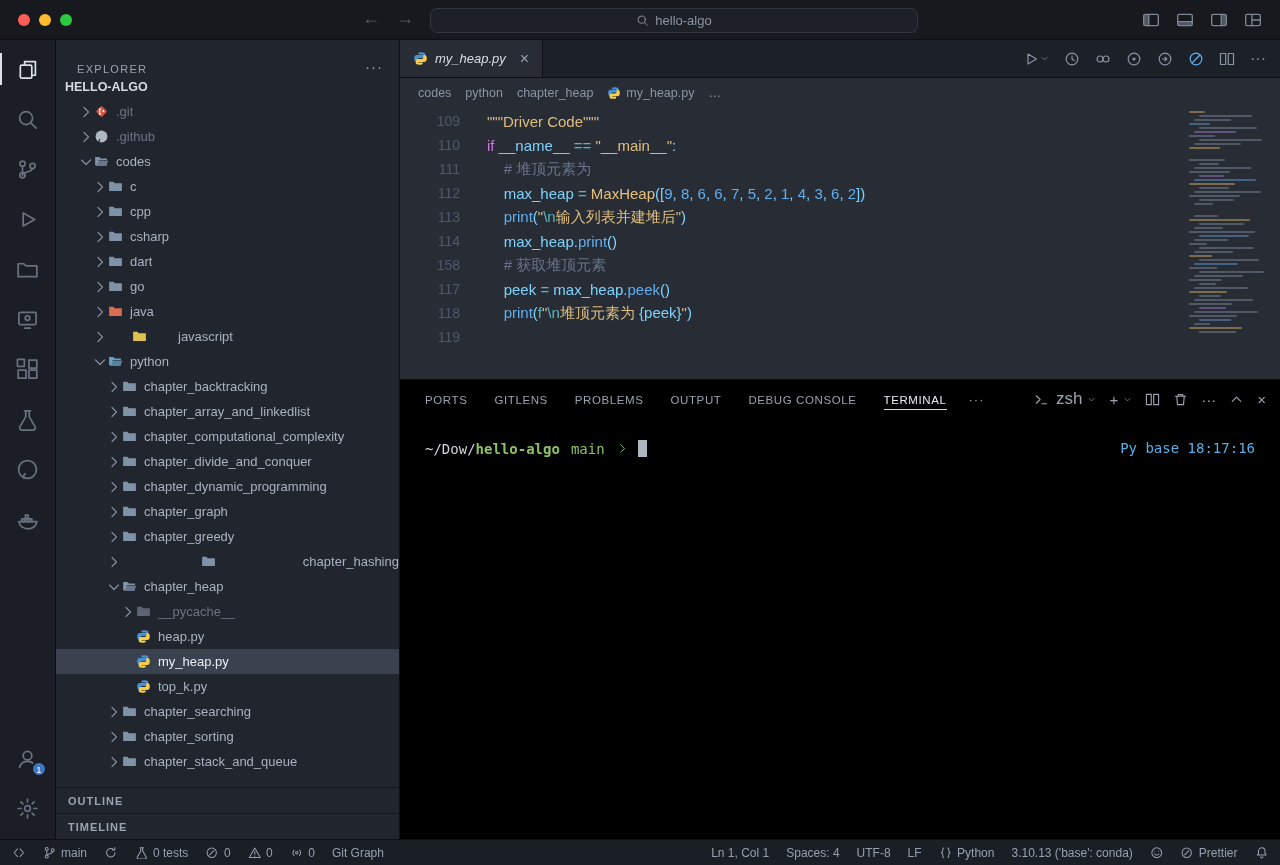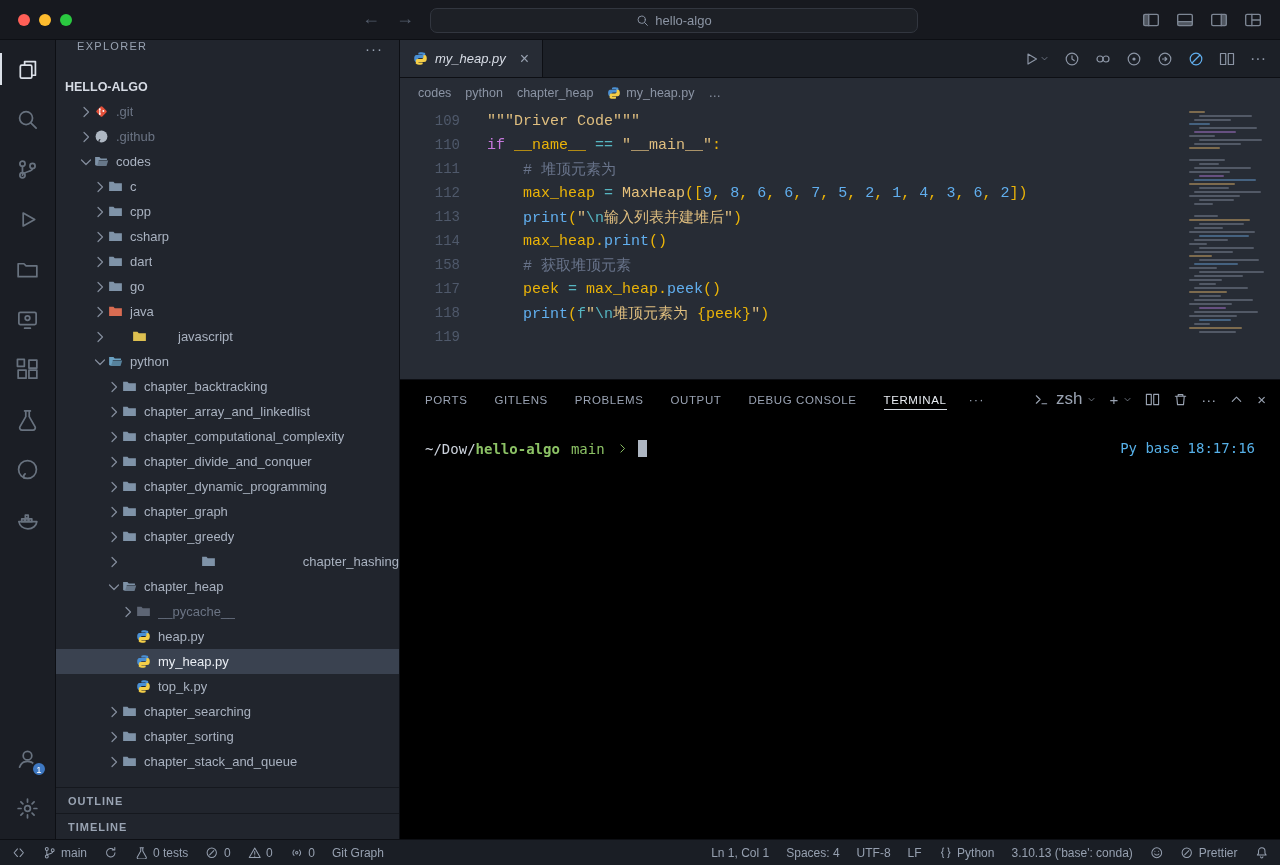--- a/index.html
+++ b/index.html
@@ -32,21 +32,21 @@
       font-size:23px;color:#68727f;cursor:pointer}
   .ab-item.active{color:#dbe0e8}
   .ab-item.active::before{content:"";position:absolute;left:0;top:9px;bottom:9px;width:2px;background:#dbe0e8}
   .ab-badge{position:absolute;right:8px;bottom:6px;min-width:16px;height:16px;border-radius:9px;
       background:#3e78c2;color:#fff;font-size:9.5px;display:flex;align-items:center;justify-content:center;
       border:2px solid #1b1e25}
 
   
   .sidebar{width:344px;flex:none;background:#21252d;display:flex;flex-direction:column;
       border-right:1px solid #0d0f14;min-height:0}
-  .sb-header{height:35px;flex:none;display:flex;align-items:flex-start;padding:0 16px 0 21px;
+  .sb-header{height:35px;flex:none;display:flex;align-items:flex-end;padding:0 16px 0 21px;
       font-size:11px;letter-spacing:1.3px;color:#99a3b2}
   .sb-more{margin-left:auto;font-size:15px;letter-spacing:1px;cursor:pointer}
   .root-row{height:24px;flex:none;display:flex;align-items:center;gap:3px;padding-left:6px;
       font-weight:bold;font-size:12.5px;color:#d6dbe4;cursor:pointer}
   .chev{color:#848d9c;font-size:13px;display:inline-flex}
   .tree{flex:1;min-height:0;overflow:hidden}
   .tree-row{height:25px;display:flex;align-items:center;font-size:13px;color:#a9b2c0;cursor:pointer;white-space:nowrap}
   .tree-row .chev{width:16px;flex:none}
   .tree-row .fico{font-size:15px;color:#7f93a8;margin-right:7px;flex:none}
   .tree-label{overflow:hidden;text-overflow:ellipsis}
@@ -69,26 +69,26 @@
       color:#8b94a4;font-size:16px}
   .tb-item{display:flex;align-items:center;cursor:pointer}
   .tb-item .tiny{font-size:9px;margin-left:1px}
   .tb-item.blue{color:#61afef}
   .breadcrumbs{height:29px;flex:none;display:flex;align-items:center;gap:7px;padding-left:18px;
       font-size:12.5px;color:#8b94a4}
   .bc-sep{font-size:11px;color:#646d7c;display:inline-flex}
   .bc-item{display:inline-flex;align-items:center;gap:5px;cursor:pointer}
   .bc-item .ic{font-size:14px}
   .code-area{height:272px;flex:none;position:relative;
-      font-family:Liberation Mono, monospace;font-size:15px}
+      font-family:Liberation Sans, sans-serif;font-size:15px}
   .code-lines{padding-top:2px}
   .line{height:24px;display:flex;align-items:center}
   .ln{width:60px;text-align:right;color:#4f596b;flex:none;font-size:14px}
   .lc{margin-left:27px;white-space:pre}
-  .tk-pl{color:#eab308}.tk-kw{color:#c678dd}.tk-op{color:#56b6c2}.tk-str{color:#dfbe7f}
+  .tk-pl{color:#7dd3fc}.tk-kw{color:#c678dd}.tk-op{color:#56b6c2}.tk-str{color:#dfbe7f}
   .tk-esc{color:#56b6c2}.tk-fn{color:#61afef}.tk-cls{color:#e5c07b}.tk-num{color:#61afef}.tk-cm{color:#68738a}
   .minimap{position:absolute;top:4px;right:5px;width:86px;cursor:pointer}
   .mm-line{height:2px;margin-bottom:2px;border-radius:1px;opacity:.55}
   .mm-line.empty{background:transparent !important}
 
   
   .panel{flex:1;min-height:0;border-top:1px solid #0d0f14;display:flex;flex-direction:column;background:#000000}
   .panel-header{height:38px;flex:none;display:flex;align-items:center;padding:0 14px 0 25px}
   .panel-tabs{display:flex;gap:27px;font-size:11.5px;letter-spacing:.6px;color:#99a2b2;height:100%;align-items:center}
   .panel-tab{cursor:pointer;padding:5px 0 4px}

